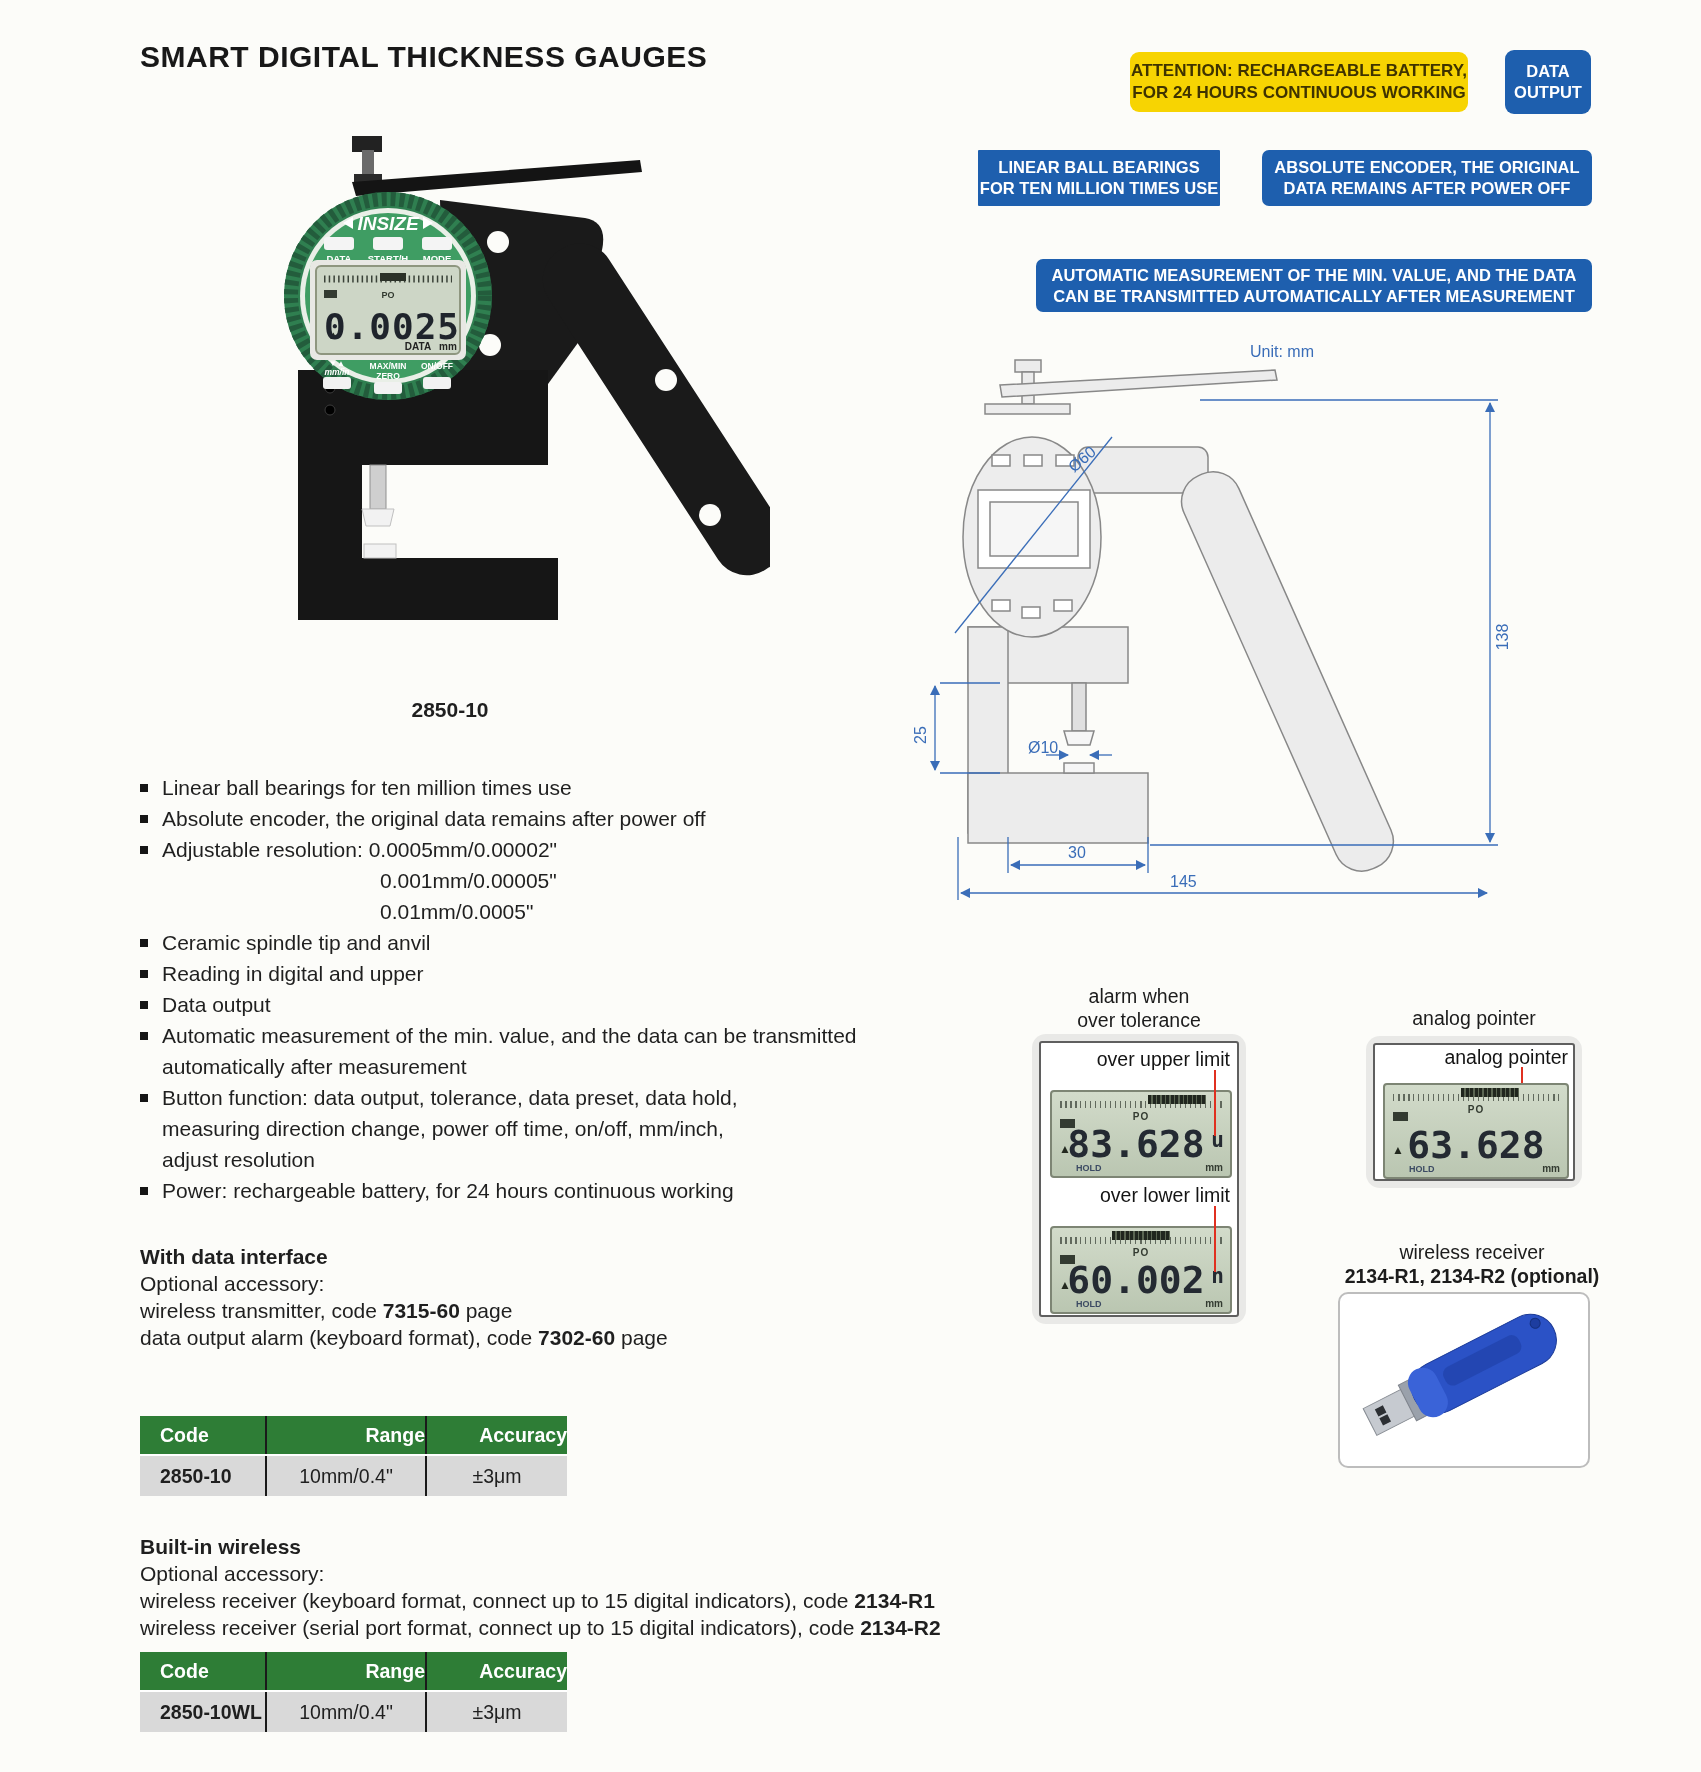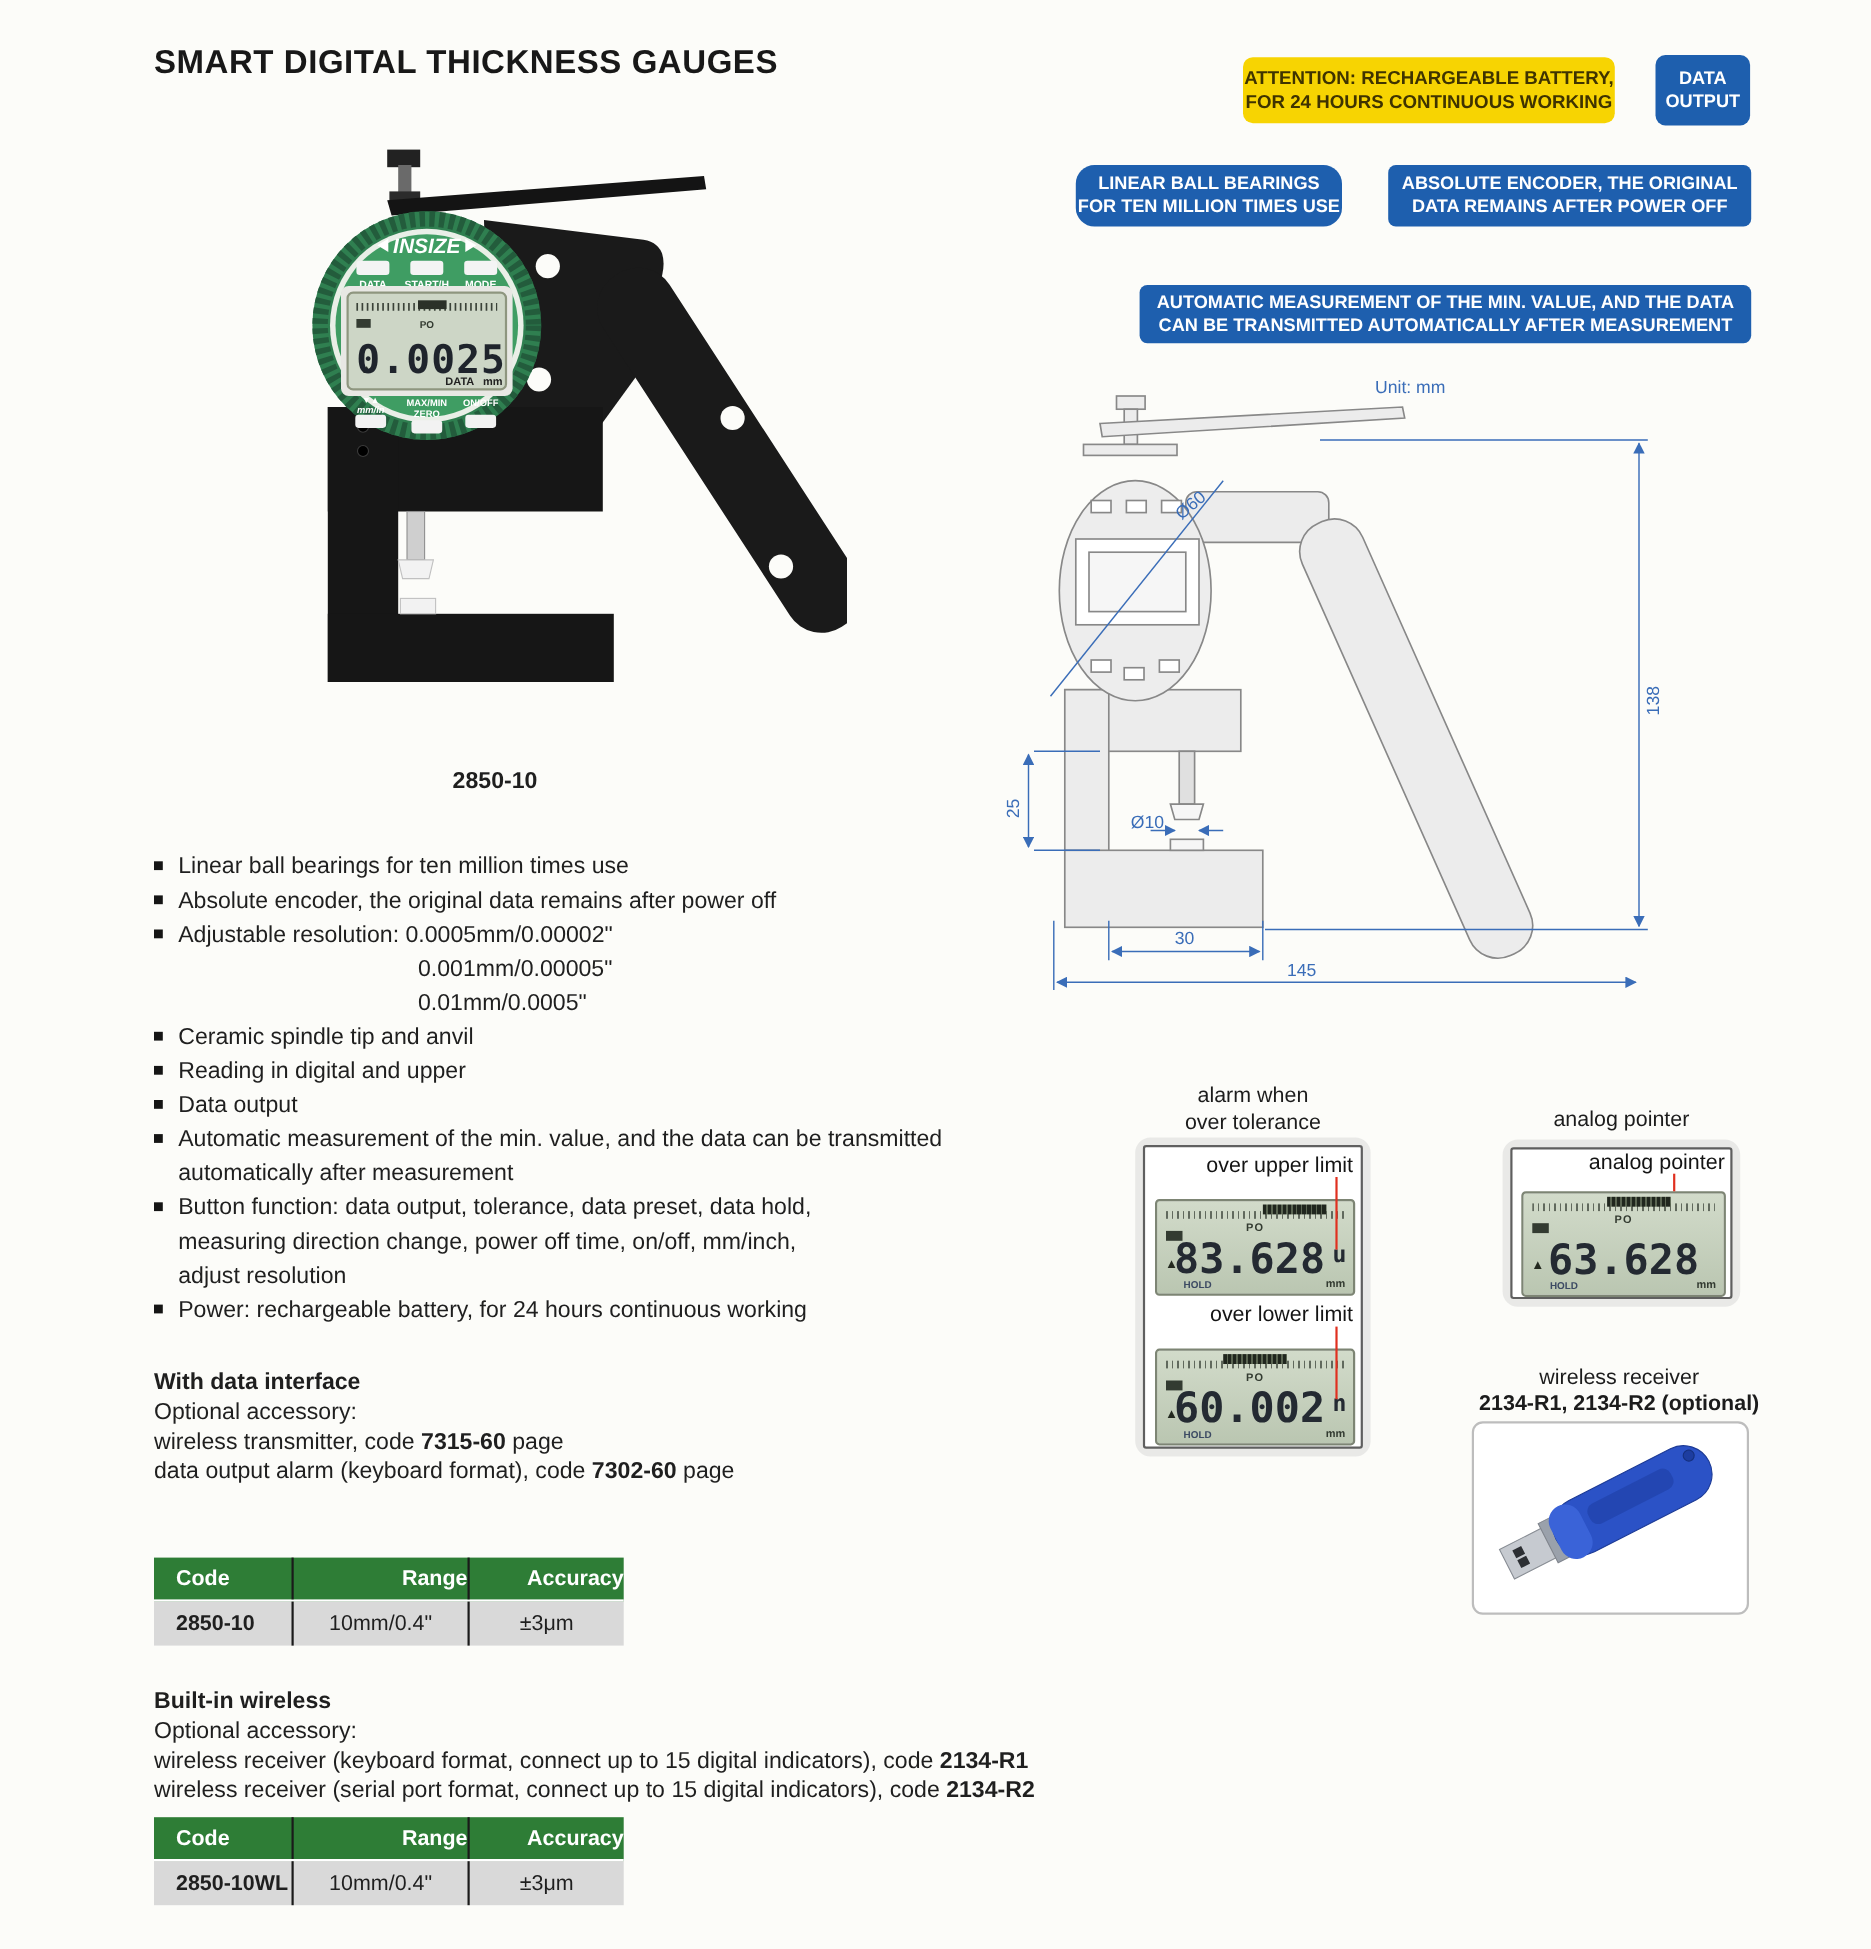--- a/index.html
+++ b/index.html
@@ -71,21 +71,21 @@
   <div class="title">SMART DIGITAL THICKNESS GAUGES</div>
 
   <div class="badge yellow" style="left:1130px;top:52px;width:338px;height:60px;">
     <span>ATTENTION: RECHARGEABLE BATTERY,</span>
     <span>FOR 24 HOURS CONTINUOUS WORKING</span>
   </div>
   <div class="badge blue" style="left:1505px;top:50px;width:86px;height:64px;">
     <span>DATA</span>
     <span>OUTPUT</span>
   </div>
-  <div class="badge blue" style="left:978px;top:150px;width:242px;height:56px;border-radius:17px;">
+  <div class="badge blue" style="left:978px;top:150px;width:242px;height:56px;border-radius:1px;">
     <span>LINEAR BALL BEARINGS</span>
     <span>FOR TEN MILLION TIMES USE</span>
   </div>
   <div class="badge blue" style="left:1262px;top:150px;width:330px;height:56px;border-radius:7px;">
     <span>ABSOLUTE ENCODER, THE ORIGINAL</span>
     <span>DATA REMAINS AFTER POWER OFF</span>
   </div>
   <div class="badge blue" style="left:1036px;top:259px;width:556px;height:53px;border-radius:7px;">
     <span>AUTOMATIC MEASUREMENT OF THE MIN. VALUE, AND THE DATA</span>
     <span>CAN BE TRANSMITTED AUTOMATICALLY AFTER MEASUREMENT</span>

